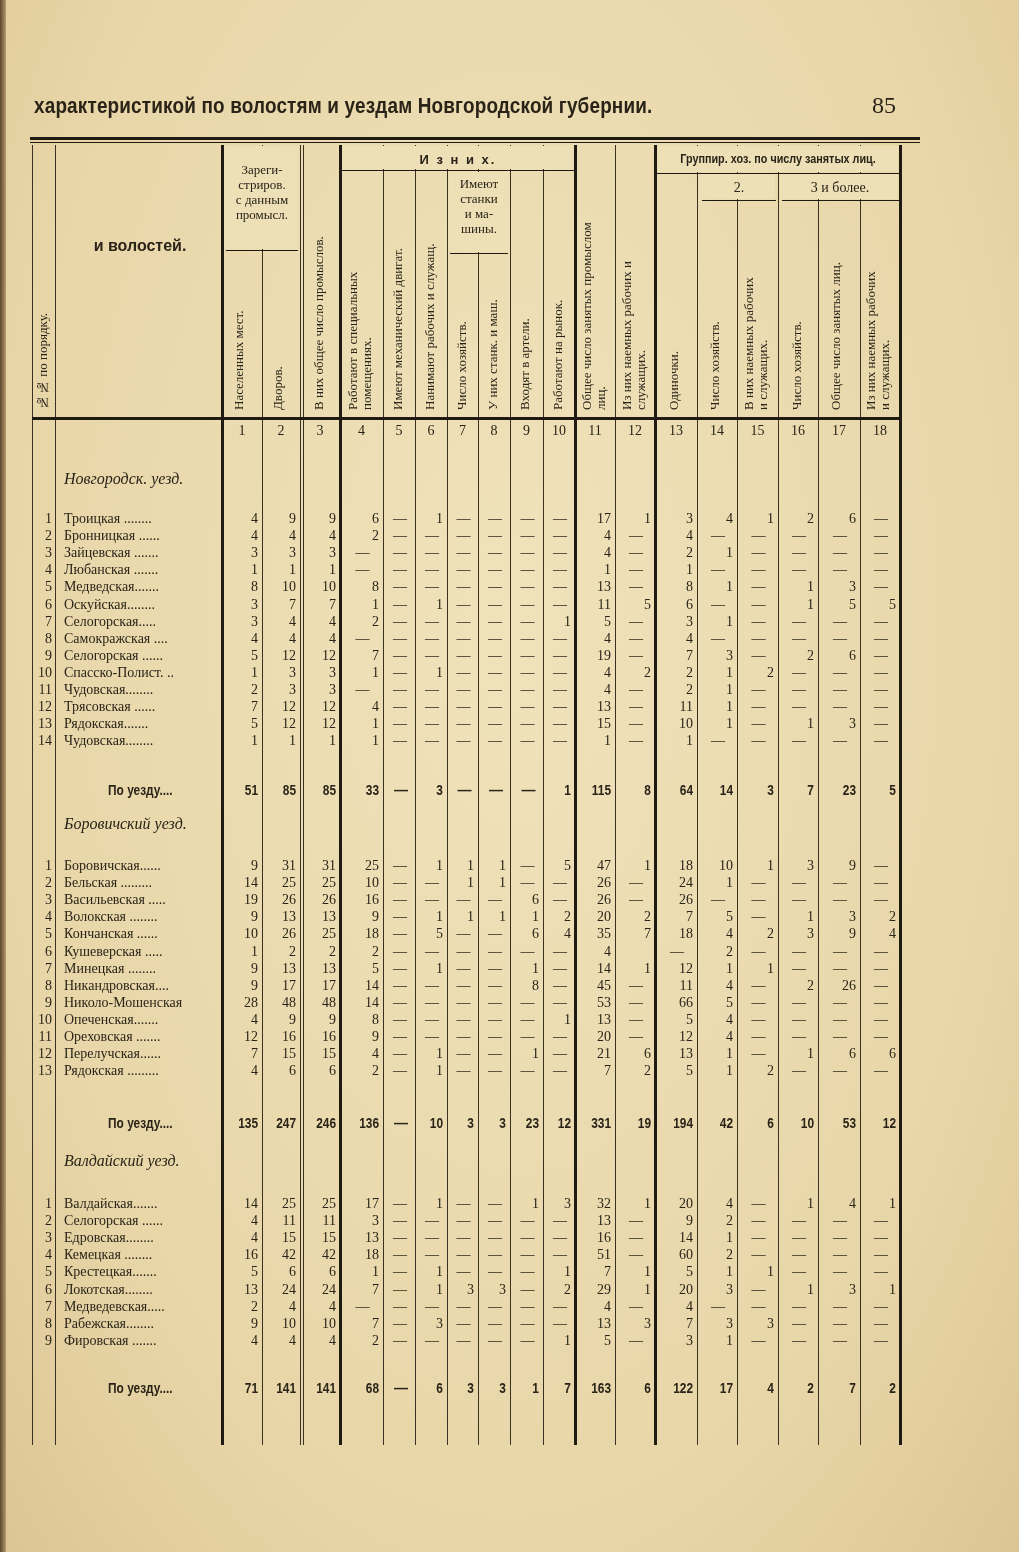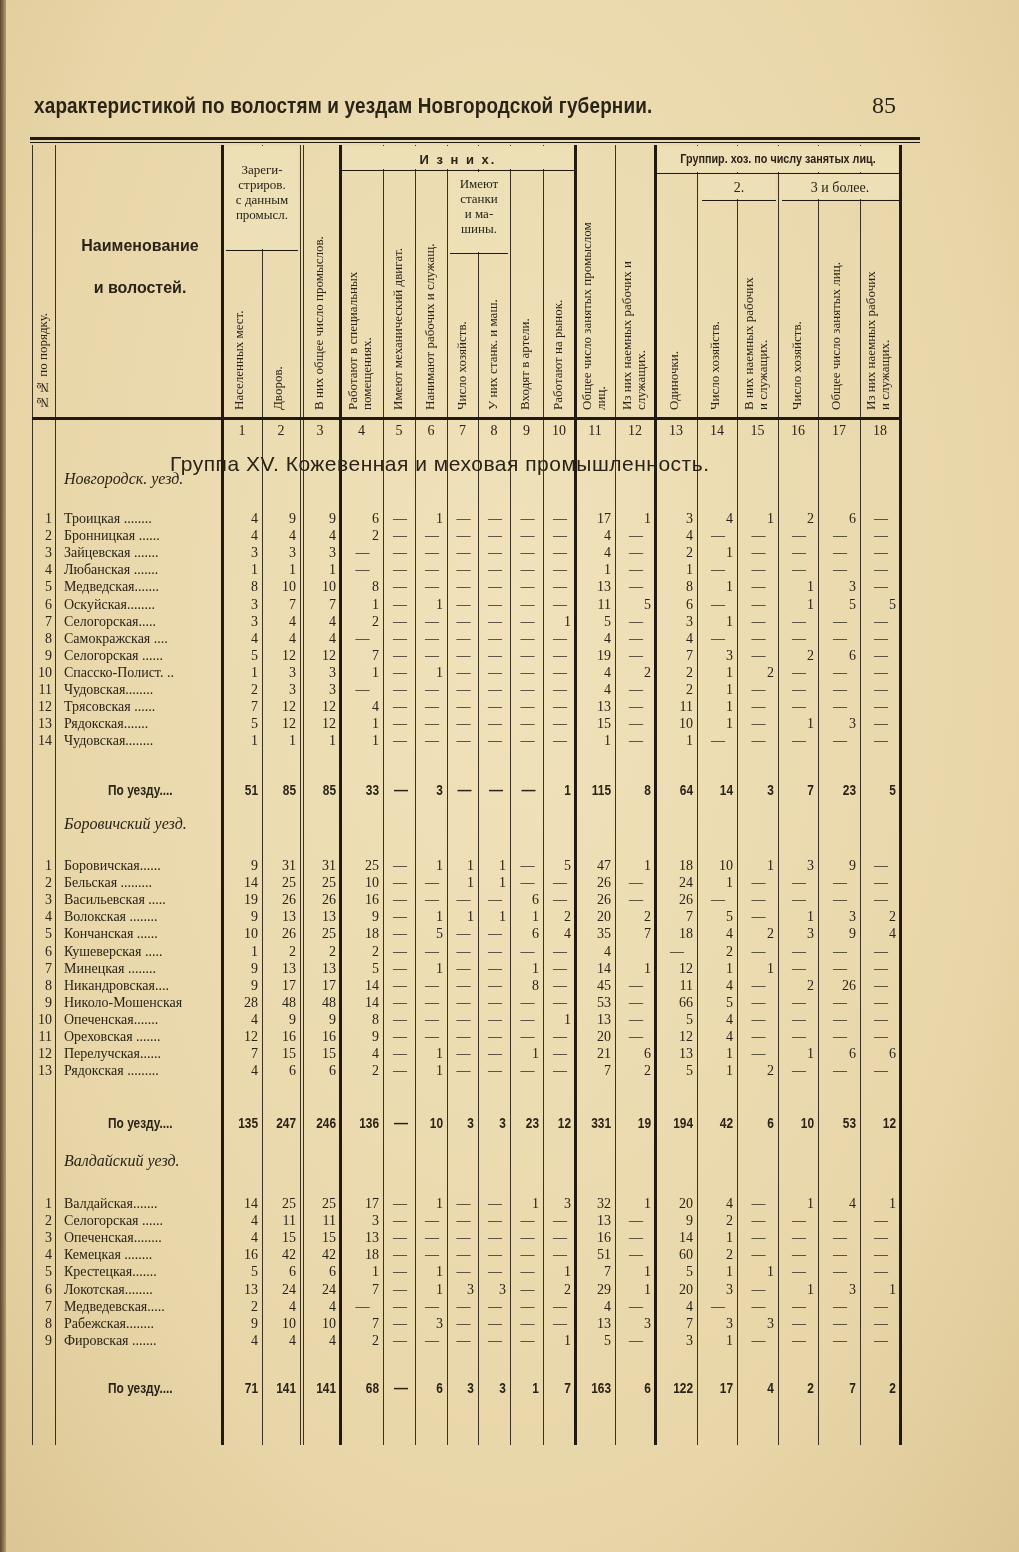--- a/index.html
+++ b/index.html
@@ -72,21 +72,20 @@
       <div class="rule" style="left:702px;top:200px;width:74px;height:1px;"></div>
       <div class="rule" style="left:782px;top:200px;width:117px;height:1px;"></div>
       <div style="position:absolute;left:224px;top:146px;width:74px;height:103px;background:#eddfb6;"></div>
       <div style="position:absolute;left:343px;top:146px;width:230px;height:23px;background:#eddfb6;"></div>
       <div style="position:absolute;left:449px;top:172px;width:60px;height:80px;background:#eddfb6;"></div>
       <div style="position:absolute;left:658px;top:146px;width:240px;height:26px;background:#eddfb6;"></div>
       <div style="position:absolute;left:699px;top:174px;width:76px;height:25px;background:#eddfb6;"></div>
       <div style="position:absolute;left:780px;top:174px;width:118px;height:25px;background:#eddfb6;"></div>
       <div class="vtext" style="left:36px;top:270px;height:140px;font-size:13px;">№№ по порядку.</div>
       <div class="hdr bold-sans" style="left:60px;top:225px;width:160px;font-size:16px;line-height:42px;">
-        <div>Наименование</div>
         <div>и волостей.</div>
       </div>
       <div class="hdr" style="left:224px;top:162px;width:76px;white-space:pre;font-size:13px;">Зареги-
 стриров.
 с данным
 промысл.</div>
       <div class="vtext" style="left:232px;top:255px;height:155px;">Населенных мест.</div>
       <div class="vtext" style="left:271px;top:345px;height:65px;">Дворов.</div>
       <div class="vtext" style="left:312px;top:165px;height:245px;">В них общее число промыслов.</div>
       <div class="hdr bold-sans" style="left:342px;top:152px;width:232px;font-size:13px;letter-spacing:2px;">И з  н и х.</div>
@@ -813,21 +812,21 @@
         <span class="c" style="left:619px;width:34px;text-align:center;">—</span>
         <span class="c" style="left:657px;width:36px;">9</span>
         <span class="c" style="left:699px;width:34px;">2</span>
         <span class="c" style="left:741px;width:35px;text-align:center;">—</span>
         <span class="c" style="left:782px;width:34px;text-align:center;">—</span>
         <span class="c" style="left:822px;width:36px;text-align:center;">—</span>
         <span class="c" style="left:864px;width:34px;text-align:center;">—</span>
       </div>
       <div class="row" style="top: 1229.2px;">
         <span class="idx">3</span>
-        <span class="nm">Опеченская........</span>
+        <span class="nm">Едровская........</span>
         <span class="c" style="left:224px;width:34px;">4</span>
         <span class="c" style="left:264px;width:32px;">15</span>
         <span class="c" style="left:302px;width:34px;">15</span>
         <span class="c" style="left:342px;width:37px;">13</span>
         <span class="c" style="left:387px;width:26px;text-align:center;">—</span>
         <span class="c" style="left:419px;width:26px;text-align:center;">—</span>
         <span class="c" style="left:451px;width:25px;text-align:center;">—</span>
         <span class="c" style="left:482px;width:26px;text-align:center;">—</span>
         <span class="c" style="left:514px;width:27px;text-align:center;">—</span>
         <span class="c" style="left:547px;width:26px;text-align:center;">—</span>
@@ -988,14 +987,13 @@
         <span class="c" style="left:615px;width:36px;">6</span>
         <span class="c" style="left:655px;width:38px;">122</span>
         <span class="c" style="left:697px;width:36px;">17</span>
         <span class="c" style="left:737px;width:37px;">4</span>
         <span class="c" style="left:778px;width:36px;">2</span>
         <span class="c" style="left:818px;width:38px;">7</span>
         <span class="c" style="left:860px;width:36px;">2</span>
       </div>
     </div>
 
-  <div class="group-title">Группа XV. Кожевенная и меховая промышленность.</div>
 </div>
 
 </body></html>

